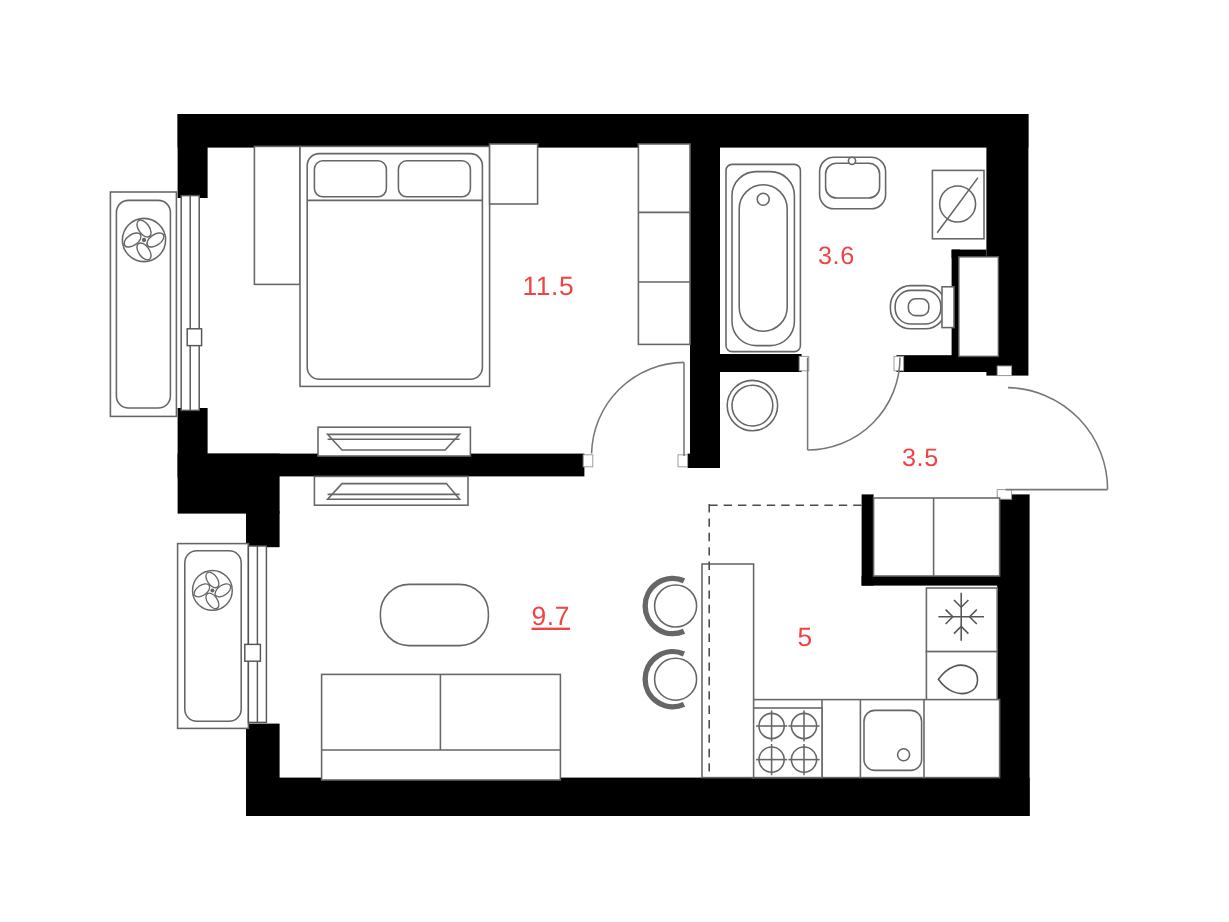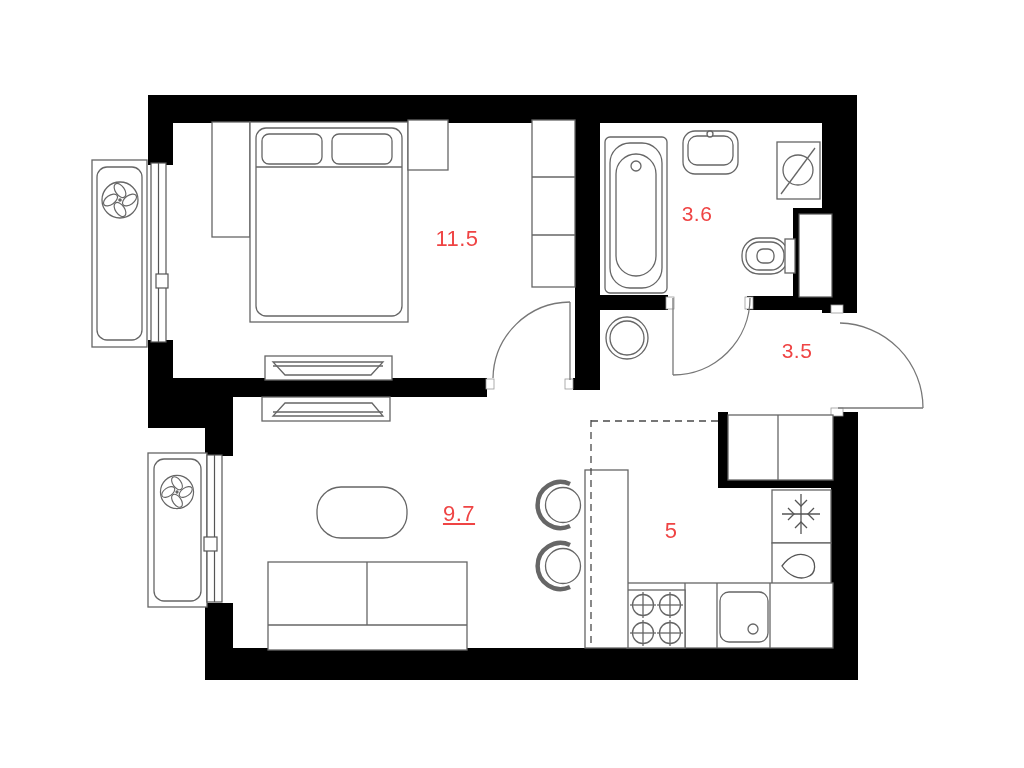--- a/index.html
+++ b/index.html
@@ -210,16 +210,16 @@
   </g>
 
   <g stroke="#4a4a4a" stroke-width="1.3" stroke-dasharray="7 5">
     <line x1="591" y1="421" x2="718" y2="421"></line>
     <line x1="591" y1="420" x2="591" y2="648"></line>
   </g>
 </svg>
 
   <div class="room-label" style="left:457px; top:239px;">11.5</div>
   <div class="room-label small" style="left:697px; top:214px;">3.6</div>
-  <div class="room-label small" style="left:767px; top:351px;margin-left:30px;">3.5</div>
+  <div class="room-label small" style="left:767px; top:382px;">3.5</div>
   <div class="room-label" style="left:459px; top:514px;text-decoration:underline;">9.7</div>
   <div class="room-label" style="left:671px; top:531px;">5</div>
 </div>
 
 </body></html>

